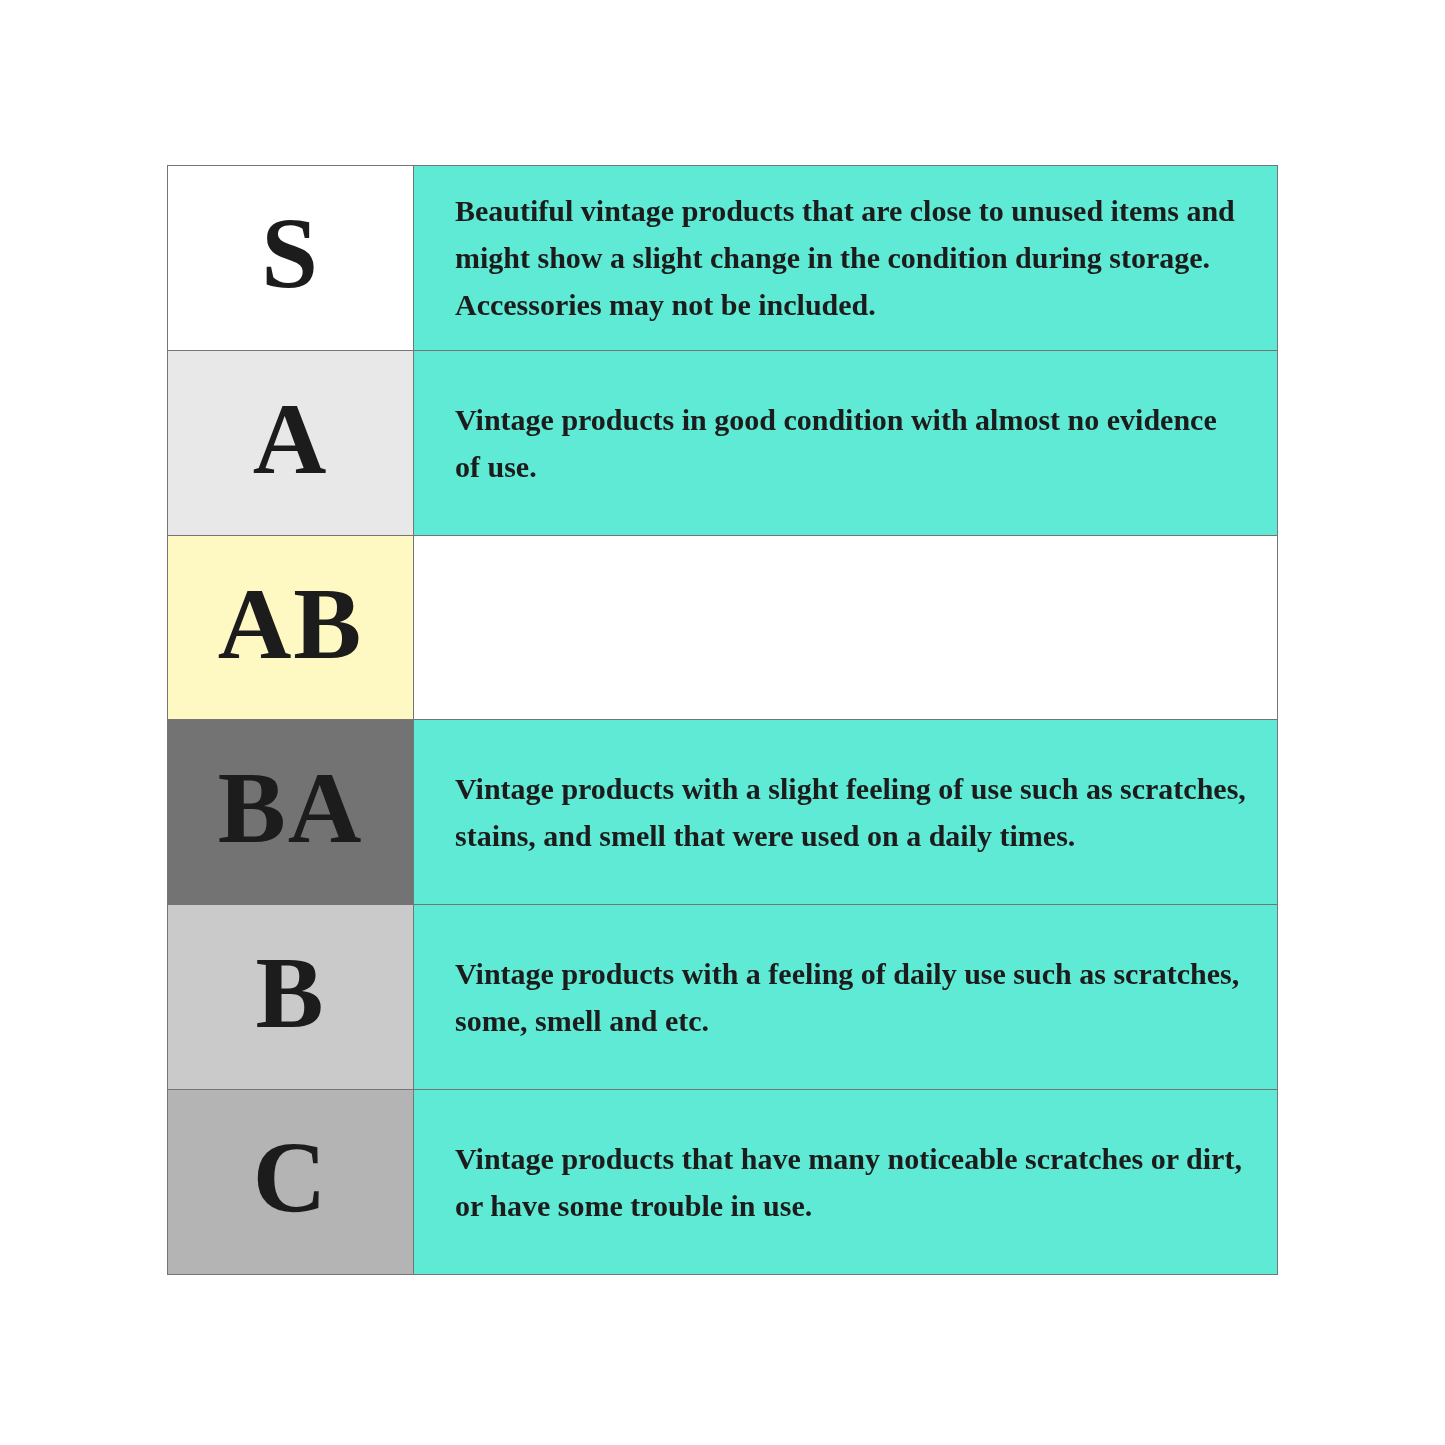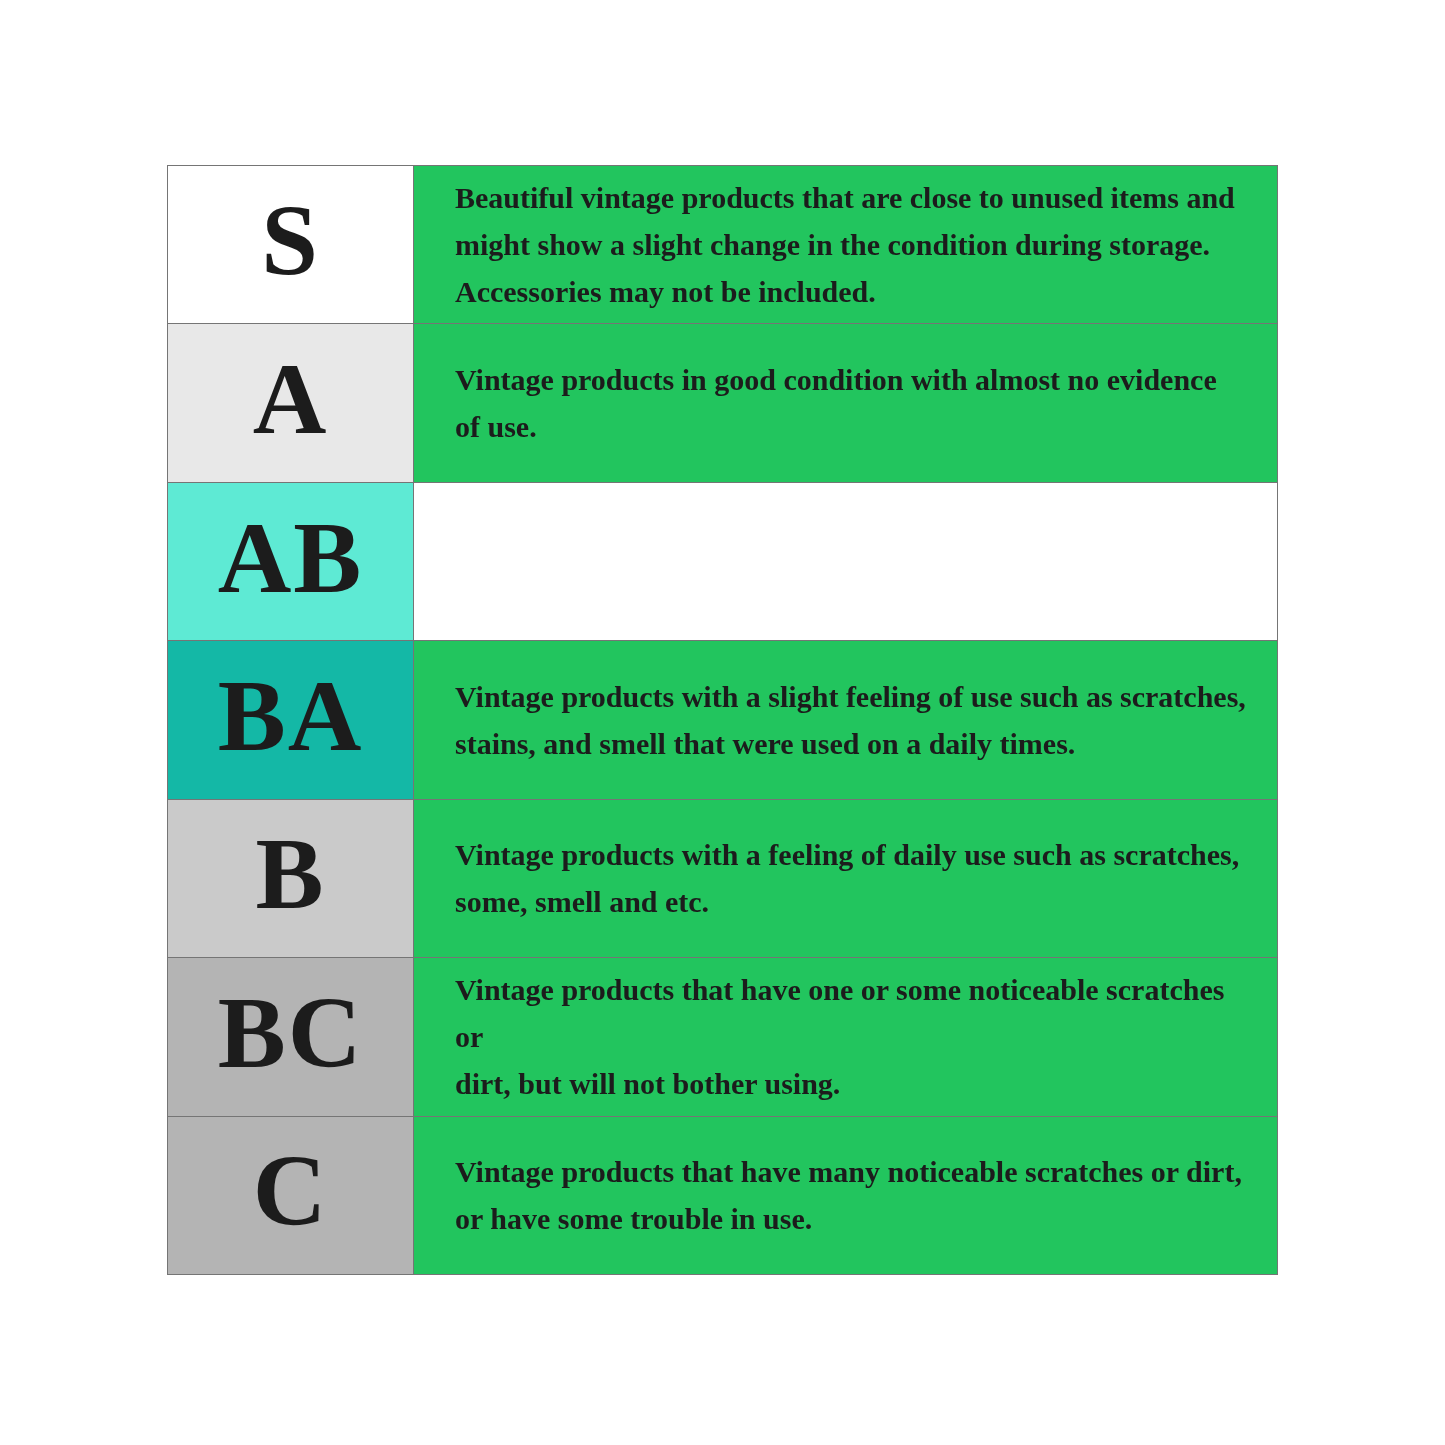--- a/index.html
+++ b/index.html
@@ -49,21 +49,21 @@
     font-weight: 700;
     letter-spacing: 2px;
     color: #1c1c1c;
     line-height: 1;
     padding-bottom: 8px;
   }
   .desc-cell {
     flex: 1 1 auto;
     display: flex;
     align-items: center;
-    background: #22c55e;
+    background: #5eead4;
     box-sizing: border-box;
     padding-left: 41px;
     padding-right: 18px;
   }
   .desc-text {
     margin: 0;
     font-size: 30px;
     font-weight: 700;
     color: #1c1c1c;
     line-height: 47px;
@@ -92,54 +92,45 @@
       <div class="grade-cell" style="background: rgb(232, 232, 232);">
         <span class="grade-letter">A</span>
       </div>
       <div class="desc-cell">
         <p class="desc-text">Vintage products in good condition with almost no evidence
 of use.</p>
       </div>
     </div>
 
     <div class="grade-row">
-      <div class="grade-cell" style="background: #5eead4;">
+      <div class="grade-cell" style="background: #fef9c3;">
         <span class="grade-letter">AB</span>
       </div>
     </div>
 
     <div class="grade-row">
-      <div class="grade-cell" style="background: #14b8a6;">
+      <div class="grade-cell" style="background: #737373;">
         <span class="grade-letter">BA</span>
       </div>
       <div class="desc-cell">
         <p class="desc-text">Vintage products with a slight feeling of use such as scratches,
 stains, and smell that were used on a daily times.</p>
       </div>
     </div>
 
     <div class="grade-row">
       <div class="grade-cell" style="background: rgb(202, 202, 202);">
         <span class="grade-letter">B</span>
       </div>
       <div class="desc-cell">
         <p class="desc-text">Vintage products with a feeling of daily use such as scratches,
 some, smell and etc.</p>
       </div>
     </div>
 
-    <div class="grade-row">
-      <div class="grade-cell" style="background: rgb(180, 180, 180);">
-        <span class="grade-letter">BC</span>
-      </div>
-      <div class="desc-cell">
-        <p class="desc-text">Vintage products that have one or some noticeable scratches or
-dirt, but will not bother using.</p>
-      </div>
-    </div>
 
     <div class="grade-row">
       <div class="grade-cell" style="background: rgb(180, 180, 180);">
         <span class="grade-letter">C</span>
       </div>
       <div class="desc-cell">
         <p class="desc-text">Vintage products that have many noticeable scratches or dirt,
 or have some trouble in use.</p>
       </div>
     </div>

